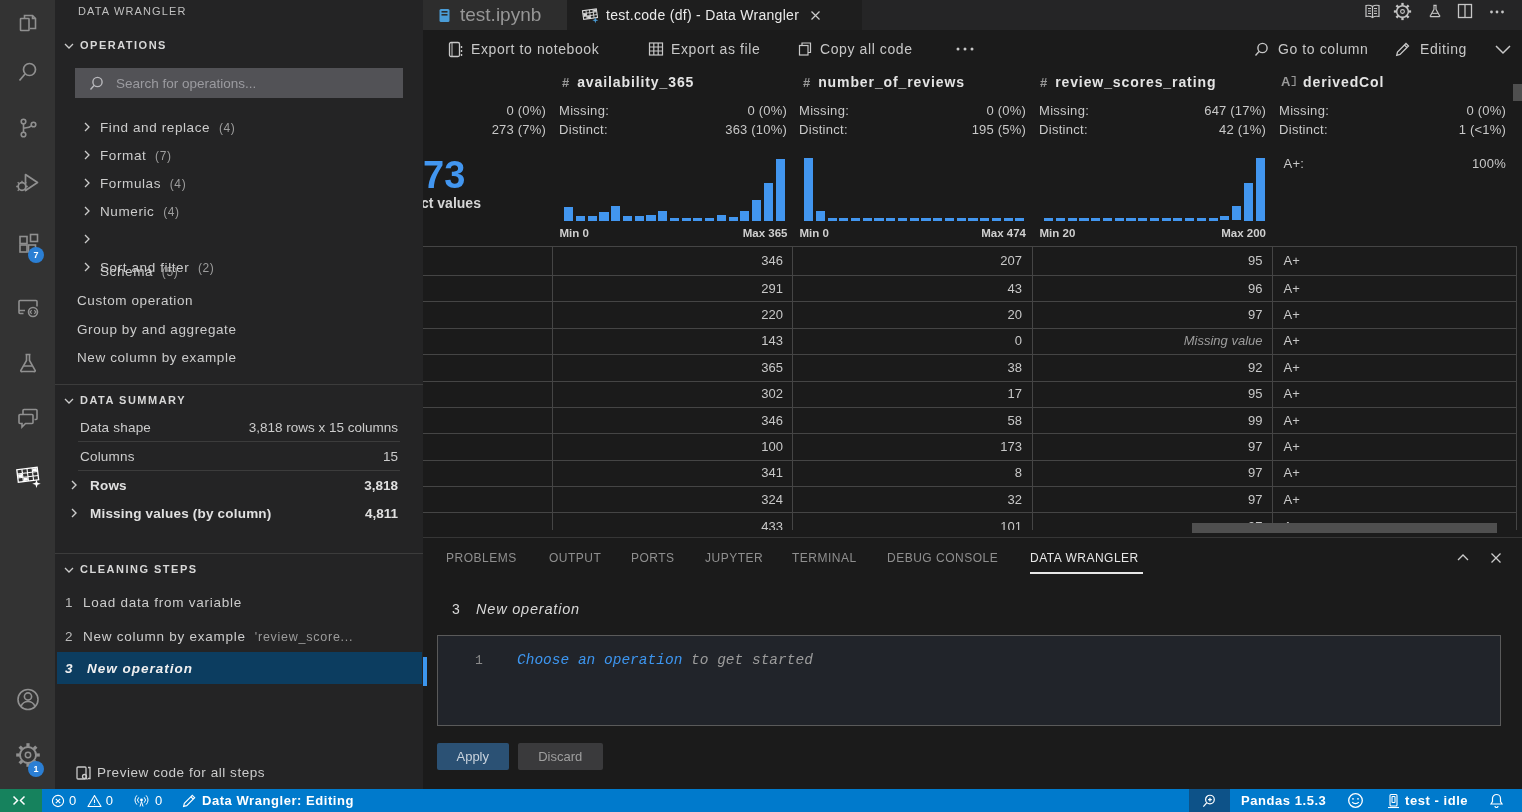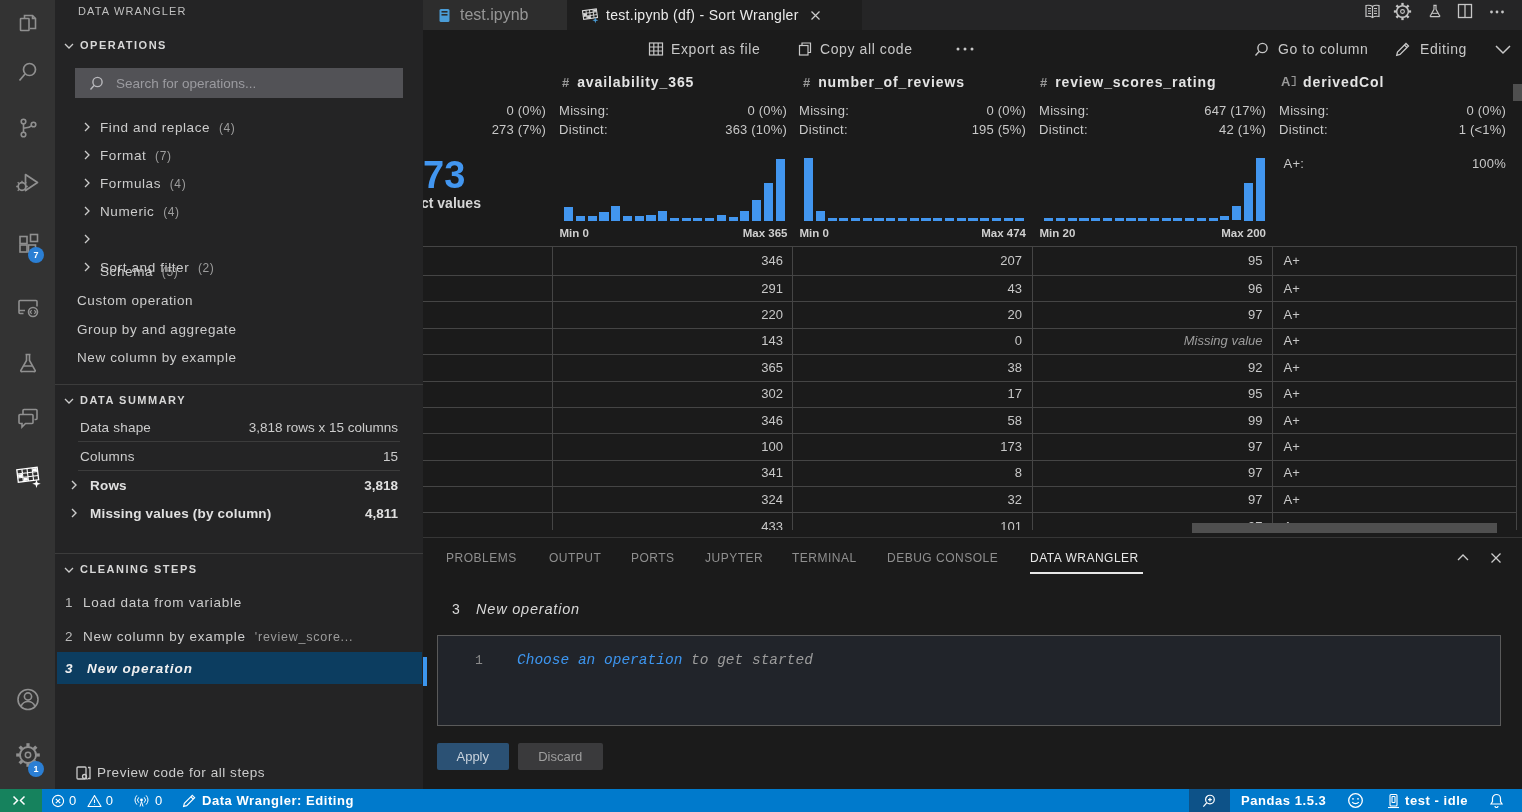--- a/index.html
+++ b/index.html
@@ -221,34 +221,34 @@
     <div class="kv" style="left:42px;top:765px;letter-spacing:.55px;">Preview code for all steps</div>
   </div>
 
   <div id="tabbar" class="abs">
     <div class="tab" style="left:0;width:144px;background:#2d2d2d;">
       <svg style="margin-left:14px" width="15" height="15" viewBox="0 0 15 15">
           <rect x="2.5" y="1" width="10" height="13" rx="1.5" fill="#4a9cd6"></rect>
           <rect x="4.5" y="3" width="6" height="1.6" fill="#2d2d2d"></rect>
           <rect x="4.5" y="6" width="6" height="1.6" fill="#2d2d2d"></rect>
         </svg>
-      <span style="margin-left:8px;font-size:16px;color:#969696;">test.ipynb</span>
+      <span style="margin-left:8px;font-size:19px;color:#969696;">test.ipynb</span>
     </div>
     <div class="tab" style="left:144px;width:295px;background:#1e1e1e;">
       <svg style="margin-left:14px" width="18" height="18" viewBox="0 0 27 27" fill="none">
         <g transform="translate(2.2,7.2) rotate(-8)">
           <rect x="0" y="0" width="21" height="13" fill="none" stroke="#d8d8d8" stroke-width="1.6"></rect>
           <path d="M0 4.33 h21 M0 8.66 h21 M5.25 0 v13 M10.5 0 v13 M15.75 0 v13" stroke="#d8d8d8" stroke-width="1.3"></path>
           <rect x="0.5" y="4.8" width="4.3" height="3.4" fill="#d8d8d8"></rect>
           <rect x="5.7" y="9.1" width="4.3" height="3.4" fill="#d8d8d8"></rect>
           <rect x="16.2" y="0.5" width="4.3" height="3.4" fill="#d8d8d8"></rect>
         </g>
         <path d="M21.5 17 l1.1 3.4 3.4 1.1 -3.4 1.1 -1.1 3.4 -1.1 -3.4 -3.4 -1.1 3.4 -1.1 z" fill="#4a9cd6"></path>
       </svg>
-      <span style="margin-left:7px;font-size:14px;letter-spacing:.3px;color:#eaeaea;">test.ipynb (df) - Sort Wrangler</span>
+      <span style="margin-left:7px;font-size:14px;letter-spacing:.3px;color:#eaeaea;">test.code (df) - Data Wrangler</span>
       <svg style="margin-left:9px" width="15" height="15" viewBox="0 0 15 15" fill="none" stroke="#cccccc" stroke-width="1.2">
           <path d="M3.5 3.5 l8 8 M11.5 3.5 l-8 8"></path>
         </svg>
     </div>
 
     <svg class="abs" style="left:941px;top:3px" width="17" height="17" viewBox="0 0 17 17" fill="none" stroke="#c5c5c5" stroke-width="1.2">
       <path d="M8.5 3.5 c-1.5-1.2-4-1.5-6.5-1 v11 c2.5-.5 5-.2 6.5 1 c1.5-1.2 4-1.5 6.5-1 v-11 c-2.5-.5-5-.2-6.5 1 z"></path>
         <path d="M8.5 3.5 v11"></path>
       <path d="M4 5.5 h3 M4 8 h3 M4 10.5 h3 M10 5.5 h3 M10 8 h3 M10 10.5 h3" stroke-width="1"></path>
     </svg>
@@ -275,20 +275,27 @@
         <path d="M8 1.5 v13"></path>
     </svg>
     <svg class="abs" style="left:1066px;top:4px" width="16" height="16" viewBox="0 0 16 16" fill="#c5c5c5">
       <circle cx="2.5" cy="8" r="1.4"></circle>
         <circle cx="8" cy="8" r="1.4"></circle>
         <circle cx="13.5" cy="8" r="1.4"></circle>
     </svg>
   </div>
 
   <div id="toolbar" class="abs">
+    <div class="titem" style="left:24px;">
+      <svg width="17" height="17" viewBox="0 0 17 17" fill="none" stroke="#c8c8c8" stroke-width="1.3" style="margin-right:7px">
+        <rect x="2.5" y="1.5" width="10" height="14" rx="1.5"></rect>
+          <path d="M5 1.5 v14" stroke-width="1"></path>
+        <path d="M14.5 5 v2 M14.5 9 v2 M14.5 13 v2" stroke-width="1.4"></path>
+      </svg>Export to notebook
+    </div>
     <div class="titem" style="left:225px;">
       <svg width="16" height="16" viewBox="0 0 16 16" fill="none" stroke="#c8c8c8" stroke-width="1.2" style="margin-right:7px">
         <rect x="1.5" y="2" width="13" height="12"></rect>
           <path d="M1.5 6 h13 M1.5 10 h13 M5.8 2 v12 M10.2 2 v12"></path>
       </svg>Export as file
     </div>
     <div class="titem" style="left:374px;">
       <svg width="16" height="16" viewBox="0 0 16 16" fill="none" stroke="#c8c8c8" stroke-width="1.2" style="margin-right:7px">
         <path d="M5 4.5 v-2.5 h8.5 v9.5 h-2.5"></path>
           <rect x="2.5" y="4.5" width="8.5" height="9.5"></rect>

